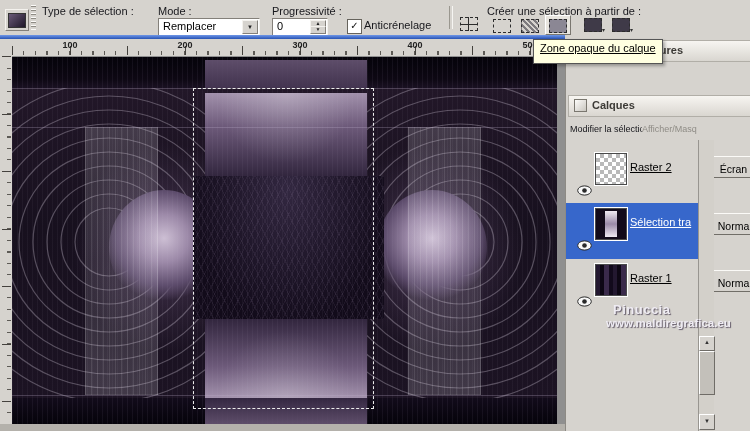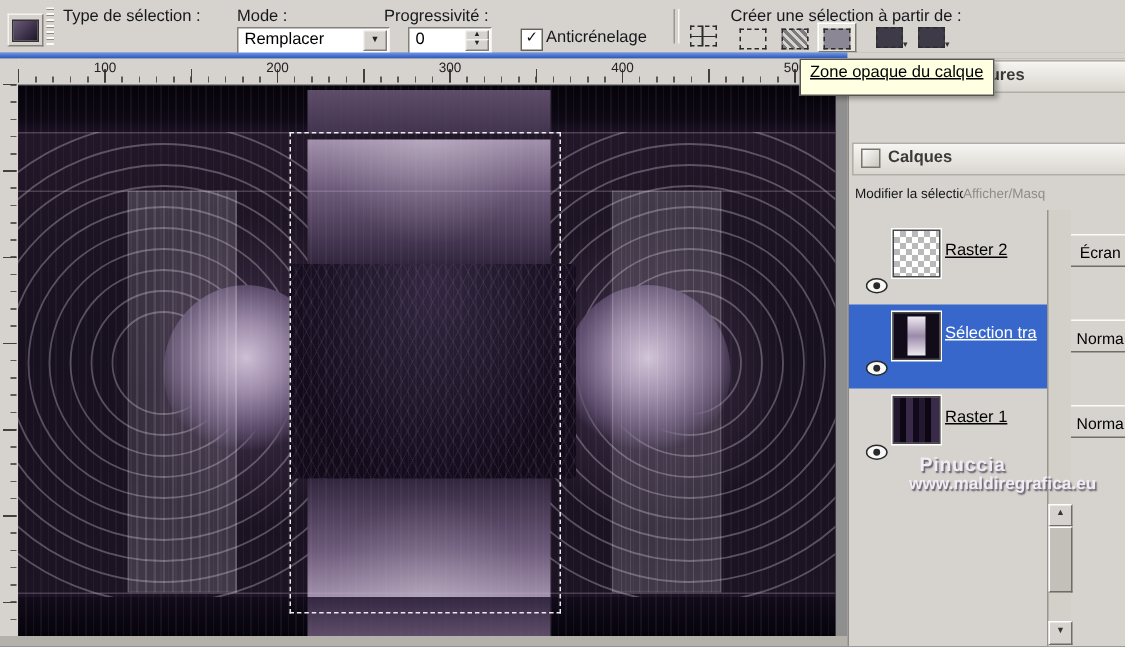--- a/index.html
+++ b/index.html
@@ -33,21 +33,21 @@
 
   
   #blue-edge{position:absolute;left:0;top:35px;width:565px;height:4px;background:linear-gradient(180deg,#6f97e8,#2853b4);}
   #top-filler{position:absolute;left:565px;top:35px;width:185px;height:4px;background:#d6d3ce;}
 
   
   #ruler-corner{position:absolute;left:0;top:39px;width:12px;height:17px;background:#d6d3ce;border-right:1px solid #6f6c67;border-bottom:1px solid #6f6c67;}
   #ruler-h{position:absolute;left:12px;top:39px;width:553px;height:17px;background:#d6d3ce;border-bottom:1px solid #6f6c67;}
   .ticks-minor{position:absolute;bottom:1px;left:0;right:0;height:4px;background:repeating-linear-gradient(90deg,#5d5a55 0 1px,rgba(0,0,0,0) 1px 11.5px);}
   .ticks-major{position:absolute;bottom:1px;left:0;right:0;height:9px;background:repeating-linear-gradient(90deg,#44413d 0 1px,rgba(0,0,0,0) 1px 57.5px);}
-  .ruler-num{position:absolute;top:1px;font-size:9px;color:#222;transform:translateX(-50%);}
+  .ruler-num{position:absolute;top:1px;font-size:9px;color:#222;transform:translateX(-50%);font-weight:bold;}
   #ruler-v{position:absolute;left:0;top:56px;width:12px;height:368px;background:#d6d3ce;border-right:1px solid #6f6c67;}
   .ticks-minor-v{position:absolute;right:1px;top:0;bottom:0;width:4px;background:repeating-linear-gradient(180deg,#5d5a55 0 1px,rgba(0,0,0,0) 1px 11.5px);}
   .ticks-major-v{position:absolute;right:1px;top:0;bottom:0;width:9px;background:repeating-linear-gradient(180deg,#44413d 0 1px,rgba(0,0,0,0) 1px 57.5px);}
 
   
   #canvas-backdrop{position:absolute;left:12px;top:56px;width:553px;height:368px;background:#8f8f8f;}
   #image{position:absolute;left:0;top:1px;width:545px;height:367px;background:#070409;overflow:hidden;}
   .img-main{position:absolute;left:0;top:31px;width:545px;height:310px;
     background:
       radial-gradient(ellipse 130px 150px at 152px 159px,rgba(125,98,138,.45),rgba(0,0,0,0) 70%),
@@ -127,21 +127,21 @@
     <div id="tb-grip"></div>
 
     <span class="tb-label" style="left:42px">Type de sélection :</span>
 
     <span class="tb-label" style="left:158px">Mode :</span>
     <div class="dropdown" style="left:158px;width:100px">
       <span class="dd-text">Remplacer</span>
       <span class="dd-btn">▼</span>
     </div>
 
-    <span class="tb-label" style="left:256px">Progressivité :</span>
+    <span class="tb-label" style="left:272px">Progressivité :</span>
     <div class="spin">
       <span class="spin-text">0</span>
       <span class="spin-up">▲</span>
       <span class="spin-down">▼</span>
     </div>
 
     <div class="cb">
       <span>✓</span>
     </div>
     <span class="tb-label" style="left:364px;top:19px">Anticrénelage</span>

